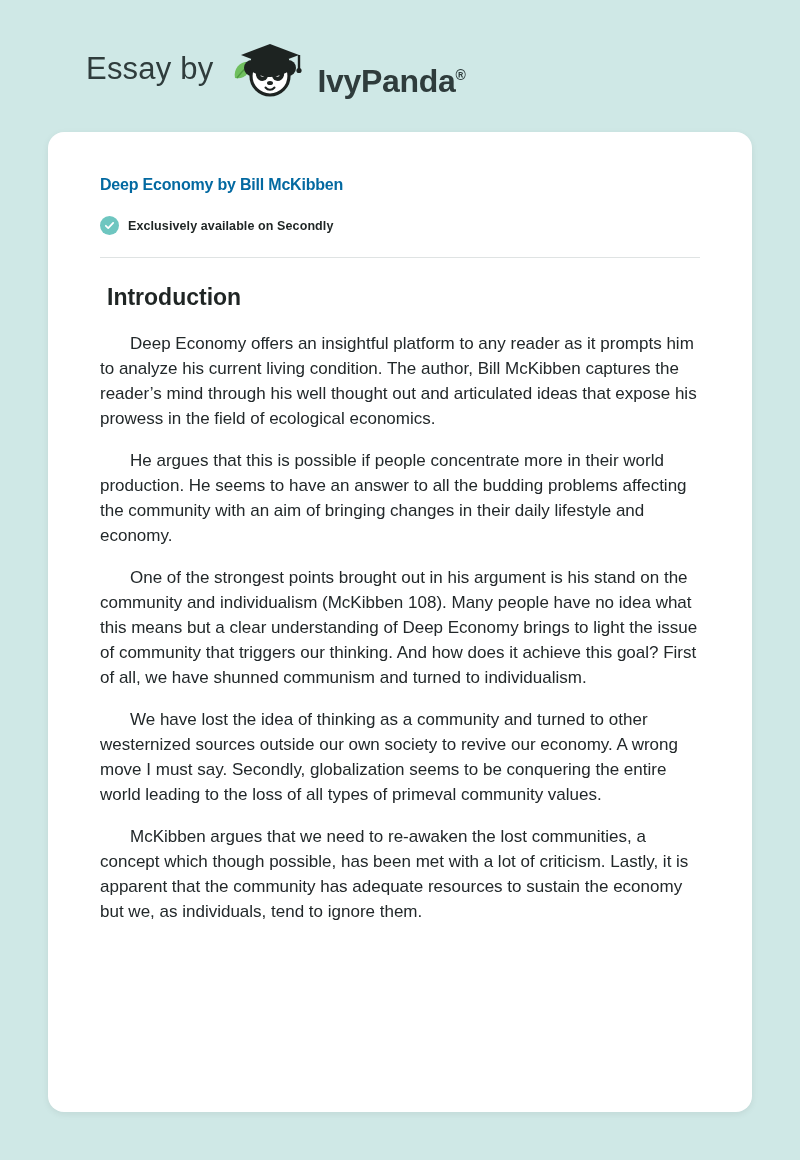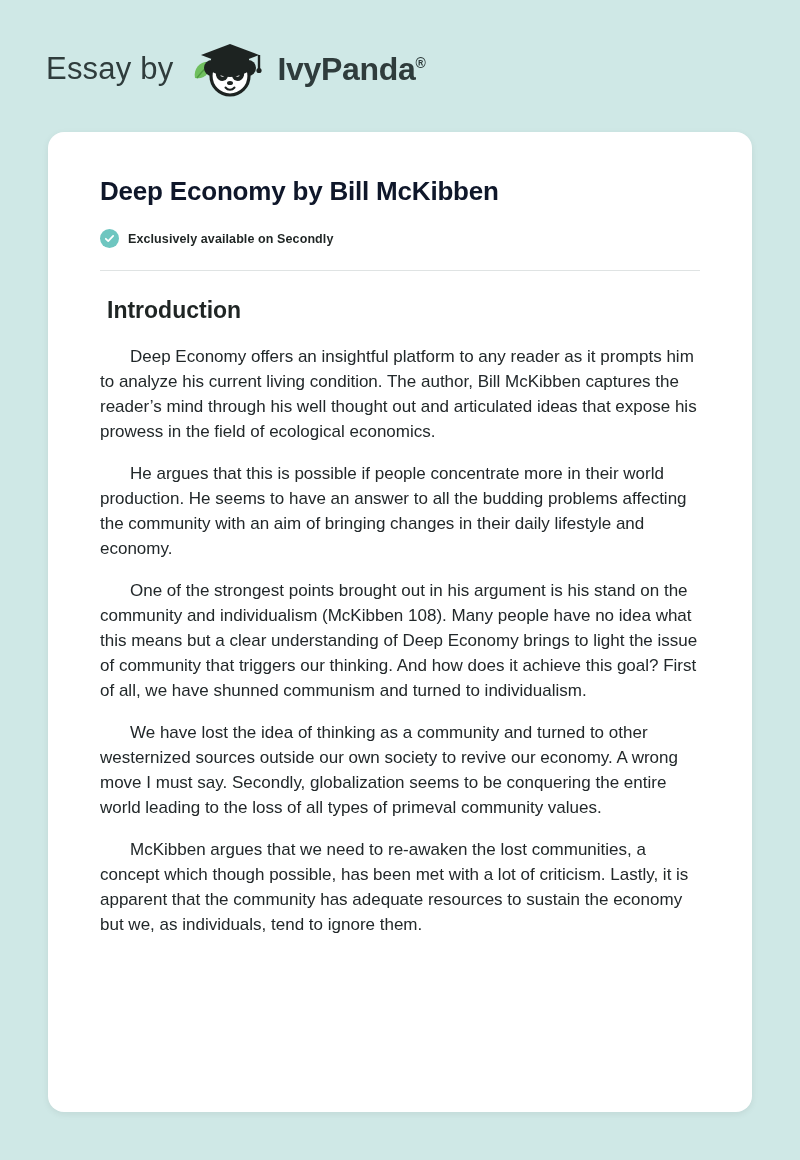--- a/index.html
+++ b/index.html
@@ -12,38 +12,39 @@
     height: 1160px;
     background: #cfe8e6;
     font-family: "Liberation Sans", sans-serif;
     -webkit-font-smoothing: antialiased;
   }
   .page {
     width: 800px;
     height: 1160px;
     position: relative;
     overflow: hidden;
+    padding-left: 40px;
   }
 
   
   .header {
     display: flex;
     align-items: center;
     padding: 38px 0 0 46px;
     height: 100px;
   }
   .header-text {
     font-size: 31px;
     color: #2f3c3c;
     letter-spacing: 0.2px;
     font-weight: 400;
   }
   .logo {
     display: flex;
-    align-items: center;
+    align-items: flex-end;
     margin-left: 14px;
   }
   .panda-mark {
     position: relative;
     width: 86px;
     height: 62px;
     margin-right: 4px;
   }
   .panda-svg { display: block; }
   .brand {
@@ -65,23 +66,23 @@
     left: 48px;
     top: 132px;
     width: 704px;
     height: 980px;
     background: #ffffff;
     border-radius: 16px;
     box-shadow: 0 2px 7px rgba(0,0,0,0.07);
     padding: 44px 52px 0 52px;
   }
   .doc-title {
-    font-size: 26px;
+    font-size: 16px;
     font-weight: bold;
-    color: #0f172a;
+    color: #0369a1;
     margin: 0 0 22px 0;
     letter-spacing: -0.2px;
   }
   .exclusive {
     display: flex;
     align-items: center;
     margin-bottom: 22px;
   }
   .check-badge {
     width: 19px;

